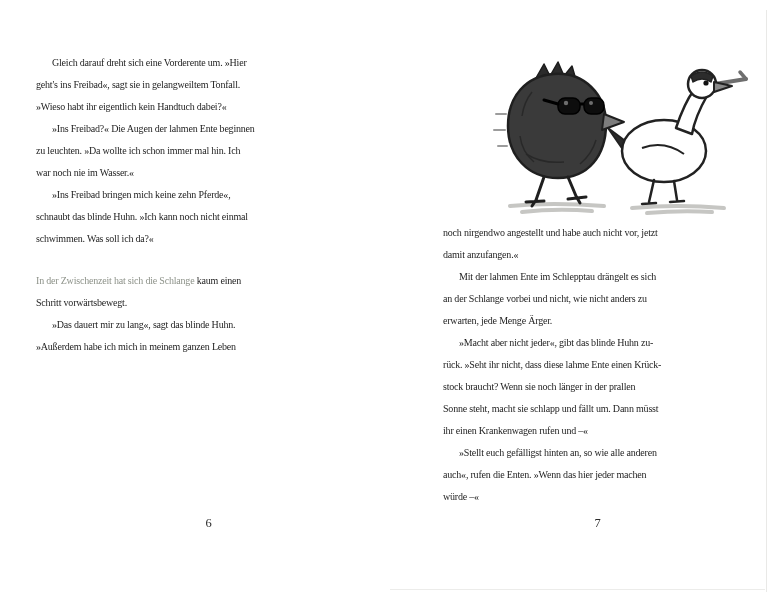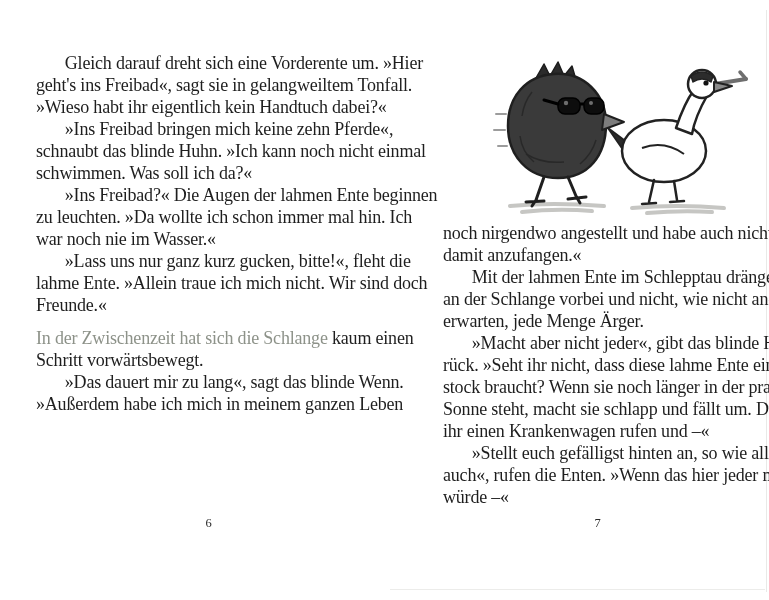--- a/index.html
+++ b/index.html
@@ -21,33 +21,33 @@
     width: 1px; background: #e9e9e7;
   }
   .edge-bottom {
     position: absolute; left: 390px; right: 4px; bottom: 10px;
     height: 1px; background: #ececea;
   }
 
   .text-col {
     position: absolute;
     width: 345px;
-    font-size: 18px;
+    font-size: 10px;
     line-height: 22px;
     letter-spacing: -0.2px;
   }
   .col-left  { left: 36px;  top: 52px; }
   .col-right { left: 443px; top: 222px; }
 
   p.para {
     margin: 0;
     white-space: pre;   
   }
   p.indent { text-indent: 1.6em; }
-  p.section-break { margin-top: 11px; }
+  p.section-break { margin-top: 20px; }
   .transition-lead { color: #8d9289; }
 
   .page-number {
     position: absolute;
     top: 516px;
     width: 345px;
     text-align: center;
     font-size: 12.5px;
     color: #2a2a2a;
   }
@@ -67,32 +67,29 @@
 
 <div class="spread">
 
   <div class="edge-right"></div>
   <div class="edge-bottom"></div>
 
   <div class="text-col col-left">
     <p class="para indent">Gleich darauf dreht sich eine Vorderente um. »Hier
 geht's ins Freibad«, sagt sie in gelangweiltem Tonfall.
 »Wieso habt ihr eigentlich kein Handtuch dabei?«</p>
+    <p class="para indent">»Ins Freibad?« Die Augen der lahmen Ente beginnen
+zu leuchten. »Da wollte ich schon immer mal hin. Ich
+war noch nie im Wasser.«</p>
     <p class="para indent">»Ins Freibad bringen mich keine zehn Pferde«,
 schnaubt das blinde Huhn. »Ich kann noch nicht einmal
 schwimmen. Was soll ich da?«</p>
-    <p class="para indent">»Ins Freibad?« Die Augen der lahmen Ente beginnen
-zu leuchten. »Da wollte ich schon immer mal hin. Ich
-war noch nie im Wasser.«</p>
-    <p class="para indent">»Lass uns nur ganz kurz gucken, bitte!«, fleht die
-lahme Ente. »Allein traue ich mich nicht. Wir sind doch
-Freunde.«</p>
     <p class="para section-break"><span class="transition-lead">In der Zwischenzeit hat sich die Schlange</span><span> kaum einen
 Schritt vorwärtsbewegt.</span></p>
-    <p class="para indent">»Das dauert mir zu lang«, sagt das blinde Wenn.
+    <p class="para indent">»Das dauert mir zu lang«, sagt das blinde Huhn.
 »Außerdem habe ich mich in meinem ganzen Leben</p>
   </div>
   <div class="page-number left">6</div>
 
   <div class="illustration">
     <svg width="258" height="180" viewBox="0 0 258 180" xmlns="http://www.w3.org/2000/svg">
 
       <g stroke="#c6c6c3" stroke-width="4" stroke-linecap="round" fill="none">
         <path d="M18 170 Q 60 166 112 170"></path>
         <path d="M30 176 Q 65 172 100 175"></path>

